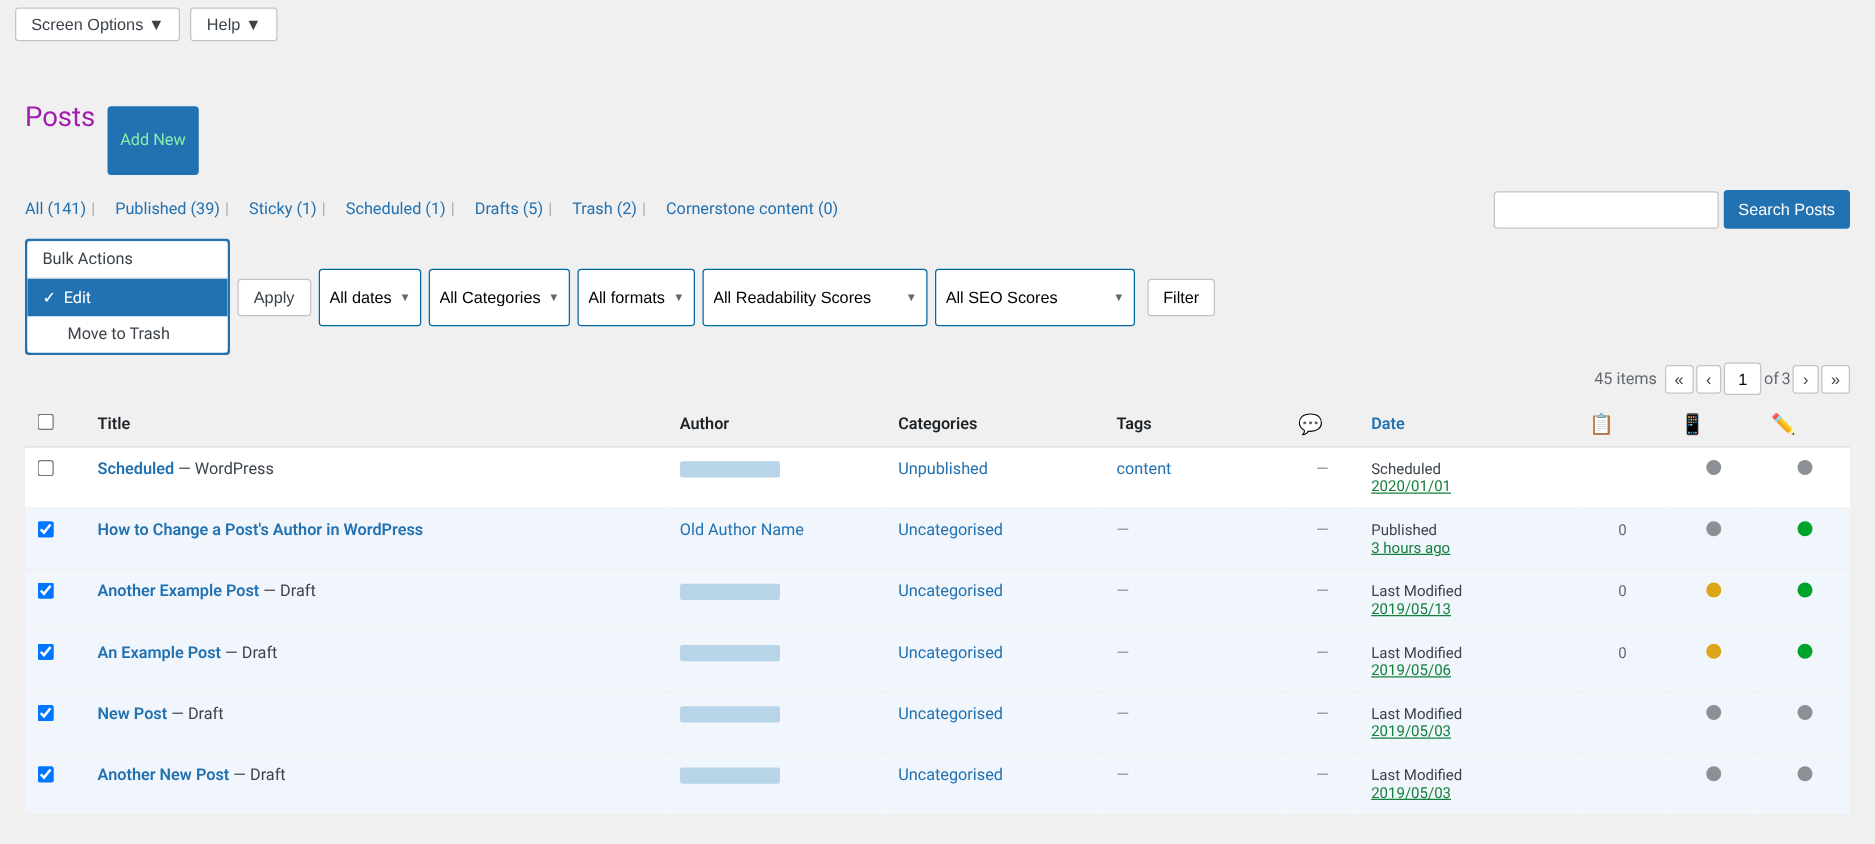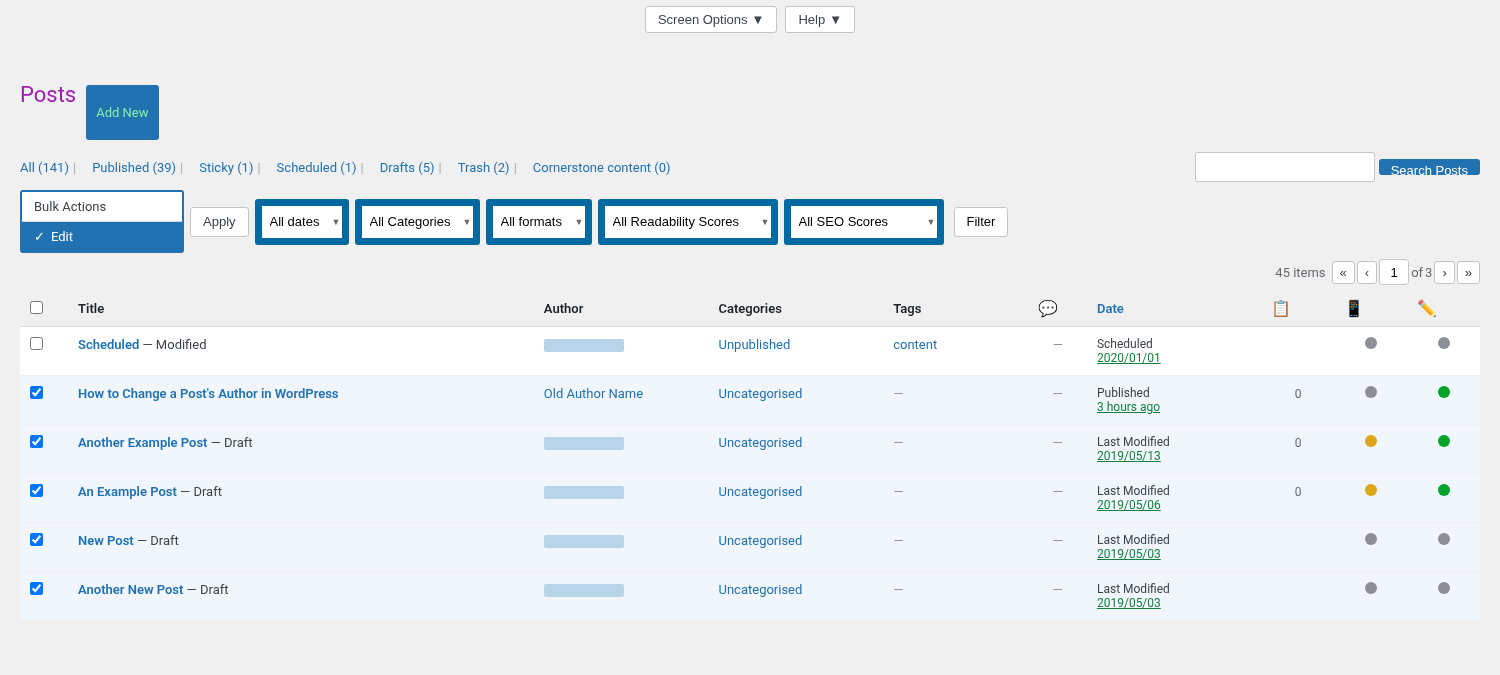--- a/index.html
+++ b/index.html
@@ -1,50 +1,50 @@
 <!DOCTYPE html>
 <html><head>
   <meta charset="utf-8">
   <style>
     * { box-sizing: border-box; margin: 0; padding: 0; }
     body { font-family: -apple-system, BlinkMacSystemFont, "Segoe UI", Roboto, sans-serif; font-size: 13px; background: #f0f0f1; color: #3c434a; }
     
     .wp-admin { min-height: 675px; background: #f0f0f1; }
     
     
-    .top-bar { display: flex; justify-content: center; background: #f0f0f1; padding: 6px 12px; gap: 8px; }
+    .top-bar { display: flex; justify-content: flex-start; background: #f0f0f1; padding: 6px 12px; gap: 8px; }
     .top-bar-btn { background: #fff; border: 1px solid #c3c4c7; border-radius: 3px; padding: 5px 12px; font-size: 13px; cursor: pointer; color: #3c434a; display: flex; align-items: center; gap: 4px; }
     
     
     .main-content { padding: 10px 20px 20px 20px; }
     
     
     .page-header { display: flex; align-items: center; gap: 10px; margin-bottom: 12px; }
     .page-title { font-size: 22px; font-weight: 400; color: #a21caf; }
     .add-new-btn { background: #2271b1; color: #86efac; border: none; border-radius: 3px; padding: 20px 10px; font-size: 13px; cursor: pointer; text-decoration: none; display: inline-block; margin-top: 36px; }
     
     
     .filters-row { display: flex; align-items: center; justify-content: space-between; margin-bottom: 8px; }
     .subsubsub { display: flex; gap: 12px; list-style: none; flex-wrap: wrap; align-items: flex-end; }
     .subsubsub li { display: flex; align-items: center; }
     .subsubsub a { color: #2271b1; text-decoration: none; font-size: 13px; }
     .subsubsub .sep { color: #aaa; margin: 0 4px; }
     .search-box { display: flex; gap: 4px; align-items: center; }
     .search-input { border: 1px solid #c3c4c7; border-radius: 3px; padding: 4px 8px; font-size: 13px; width: 180px; height: 30px; }
-    .search-btn { background: #2271b1; color: #fff; border: none; border-radius: 3px; padding: 4px 12px; font-size: 13px; cursor: pointer; height: 16px; }
+    .search-btn { background: #2271b1; color: #fff; border: none; border-radius: 3px; padding: 4px 12px; font-size: 13px; cursor: pointer; height: 31px; }
     
     
     .bulk-row { display: flex; align-items: center; gap: 6px; margin-bottom: 6px; position: relative; }
     .bulk-dropdown-wrapper { position: relative; }
     .dropdown-menu { position: absolute; top: 32px; left: 0; background: #fff; border: 2px solid #2271b1; border-radius: 3px; z-index: 100; min-width: 160px; box-shadow: 0 2px 6px rgba(0,0,0,0.15); }
     .dropdown-item { padding: 7px 12px; cursor: pointer; font-size: 13px; display: flex; align-items: center; gap: 6px; color: #3c434a; }
     .dropdown-item.selected { background: #2271b1; color: #fff; }
     .dropdown-header { padding: 7px 12px; font-size: 13px; font-weight: 400; color: #3c434a; border-bottom: 1px solid #ddd; }
     .apply-btn { background: #fff; border: 1px solid #c3c4c7; border-radius: 3px; padding: 4px 12px; font-size: 13px; cursor: pointer; height: 30px; color: #3c434a; }
-    .filter-select { border: 7px solid #0369a1; border-radius: 3px; padding: 4px 8px; font-size: 13px; height: 46px; background: #fff; cursor: pointer; }
+    .filter-select { border: 1px solid #0369a1; border-radius: 3px; padding: 4px 8px; font-size: 13px; height: 46px; background: #fff; cursor: pointer; }
     .filter-btn { background: #fff; border: 1px solid #c3c4c7; border-radius: 3px; padding: 4px 12px; font-size: 13px; cursor: pointer; height: 30px; margin-left: 4px; }
     
     
     .items-nav { display: flex; justify-content: flex-end; align-items: center; gap: 6px; margin-bottom: 6px; font-size: 13px; color: #646970; }
     .page-nav { display: flex; align-items: center; gap: 2px; }
     .page-nav-btn { border: 1px solid #c3c4c7; background: #fff; border-radius: 3px; padding: 3px 7px; cursor: pointer; font-size: 13px; color: #3c434a; }
     .page-input { width: 30px; border: 1px solid #c3c4c7; border-radius: 3px; text-align: center; font-size: 13px; padding: 2px 4px; height: 26px; }
     
     
     .posts-table { width: 100%; border-collapse: collapse; background: #fff; }
@@ -155,20 +155,24 @@
     <div class="bulk-row">
       <div class="bulk-dropdown-wrapper">
 
         <div style="border: 2px solid #2271b1; border-radius: 3px; min-width: 160px; background: #fff;">
           <div class="dropdown-menu" style="position: static; border: none; box-shadow: none; display: block;">
             <div class="dropdown-header">Bulk Actions</div>
             <div class="dropdown-item selected">
               <span>✓</span>
               <span>Edit</span>
             </div>
+            <div class="dropdown-item">
+              <span style="width: 14px; display: inline-block;"></span>
+              <span>Move to Trash</span>
+            </div>
           </div>
         </div>
       </div>
 
       <button class="apply-btn">Apply</button>
 
       <div class="select-wrapper">
         <select class="filter-select">
           <option>All dates</option>
         </select>
@@ -236,21 +240,21 @@
           </th>
           <th class="col-seo3">
             <span style="font-size: 16px; color: #8c8f94;">✏️</span>
           </th>
         </tr>
       </thead>
       <tbody id="posts-tbody">
 
       <tr>
             <td class="col-cb"><input type="checkbox" style=""></td>
-            <td class="col-title"><a class="post-title-link" href="#">Scheduled</a><span class="post-status"> — Modified</span></td>
+            <td class="col-title"><a class="post-title-link" href="#">Scheduled</a><span class="post-status"> — WordPress</span></td>
             <td class="col-author"><span class="blurred-author"></span></td>
             <td class="col-categories"><a href="#" class="cat-link">Unpublished</a></td>
             <td class="col-tags"><a href="#" class="tag-link">content</a></td>
             <td class="col-comments"><span class="dash">—</span></td>
             <td class="col-date"><span class="date-info"><span class="date-type">Scheduled</span><span class="date-val">2020/01/01</span></span></td>
             <td class="col-seo1"></td>
             <td class="col-seo2"><span class="dot dot-gray"></span></td>
             <td class="col-seo3"><span class="dot dot-gray"></span></td>
           </tr>
           <tr class="selected">

